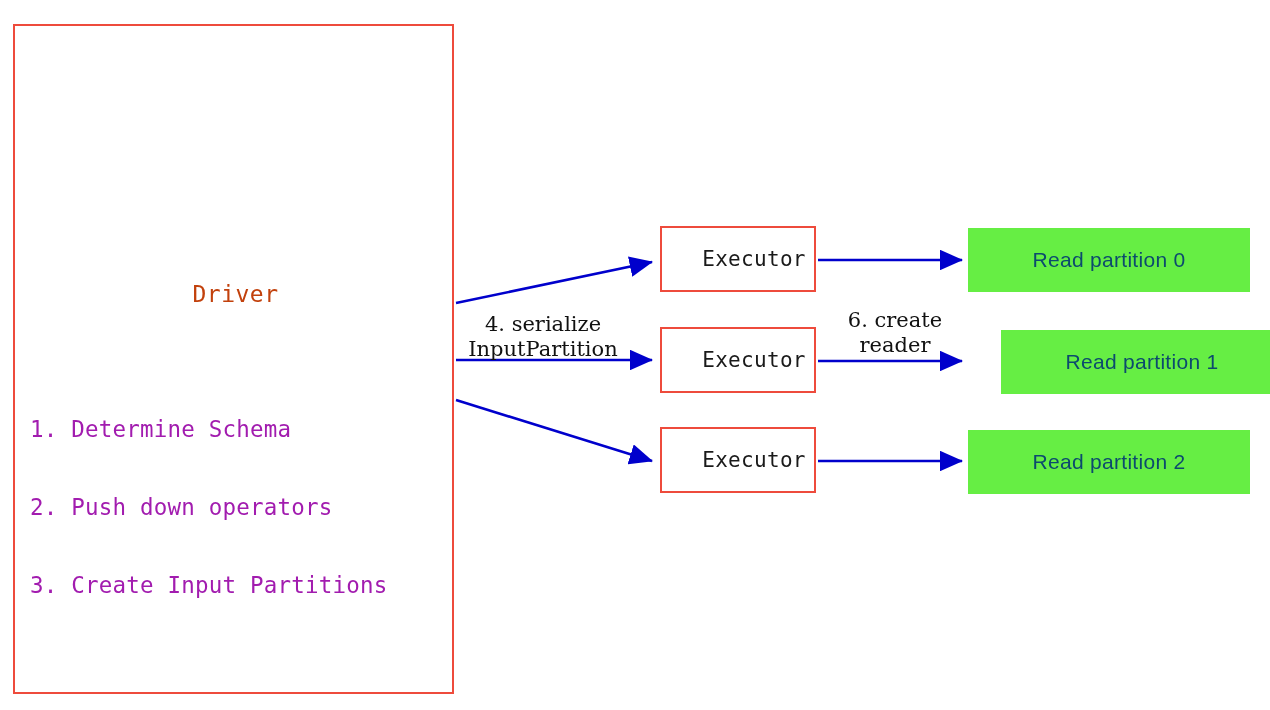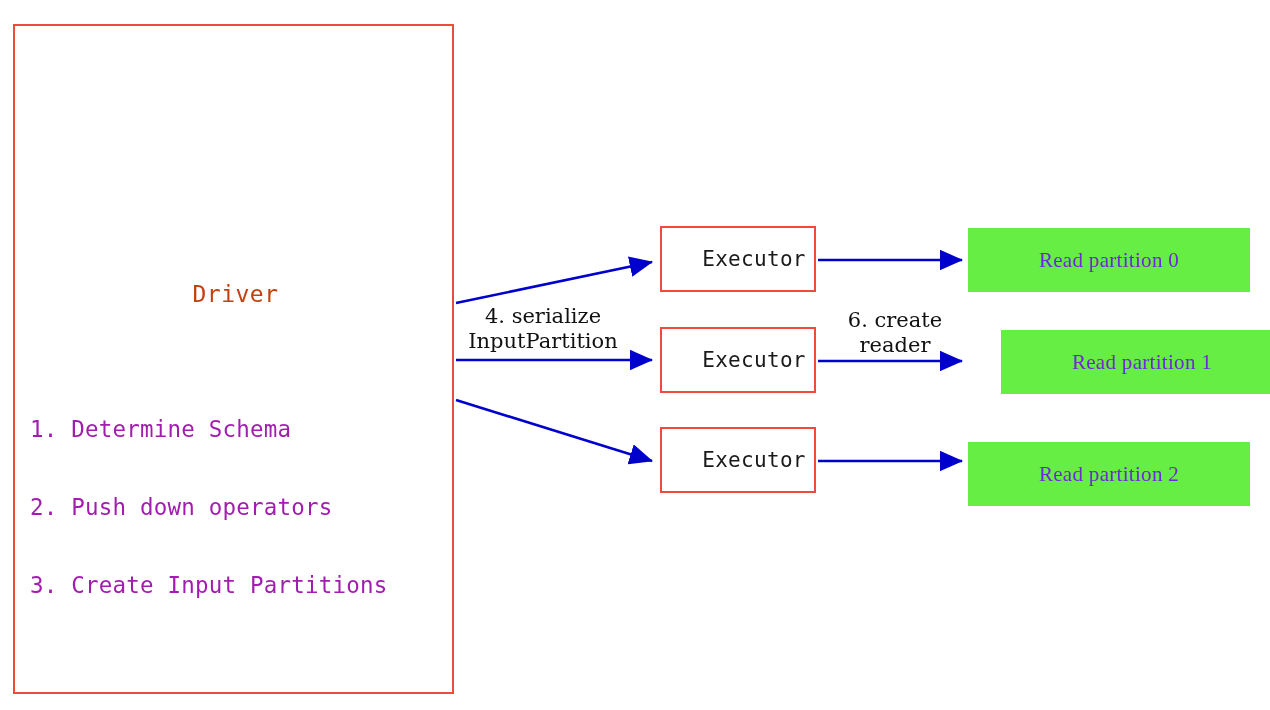--- a/index.html
+++ b/index.html
@@ -84,39 +84,39 @@
     position: absolute;
     width: 282px;
     height: 64px;
     background: #66ee44;
     box-sizing: border-box;
     display: flex;
     align-items: center;
     justify-content: center;
   }
   .partition-label {
-    font-family: Liberation Serif, serif;
+    font-family: Liberation Sans, sans-serif;
     font-size: 21px;
-    color: #6d28d9;
+    color: #0c4a6e;
     letter-spacing: 0.3px;
   }
 
   
   .edge-label {
     position: absolute;
     font-family: "DejaVu Serif", "Liberation Serif", serif;
     font-size: 21px;
     line-height: 25px;
     color: #111111;
     text-align: center;
     white-space: nowrap;
   }
   #edge-label-serialize {
     left: 443px;
-    top: 304px;
+    top: 312px;
     width: 200px;
   }
   #edge-label-create-reader {
     left: 830px;
     top: 308px;
     width: 130px;
   }
 </style>
 </head>
 <body>
@@ -161,21 +161,21 @@
   <div class="executor-box" style="left:660px; top:427px;">
     <span class="executor-label">Executor</span>
   </div>
 
   <div class="partition-box" style="left:968px; top:228px;">
     <span class="partition-label">Read partition 0</span>
   </div>
   <div class="partition-box" style="left:968px; top:330px;margin-left:33px;">
     <span class="partition-label">Read partition 1</span>
   </div>
-  <div class="partition-box" style="left:968px; top:430px;margin-top:12px;">
+  <div class="partition-box" style="left:968px; top:430px;">
     <span class="partition-label">Read partition 2</span>
   </div>
 
   <div class="edge-label" id="edge-label-serialize">
     <div>4. serialize</div>
     <div>InputPartition</div>
   </div>
 
   <div class="edge-label" id="edge-label-create-reader">
     <div>6. create</div>

